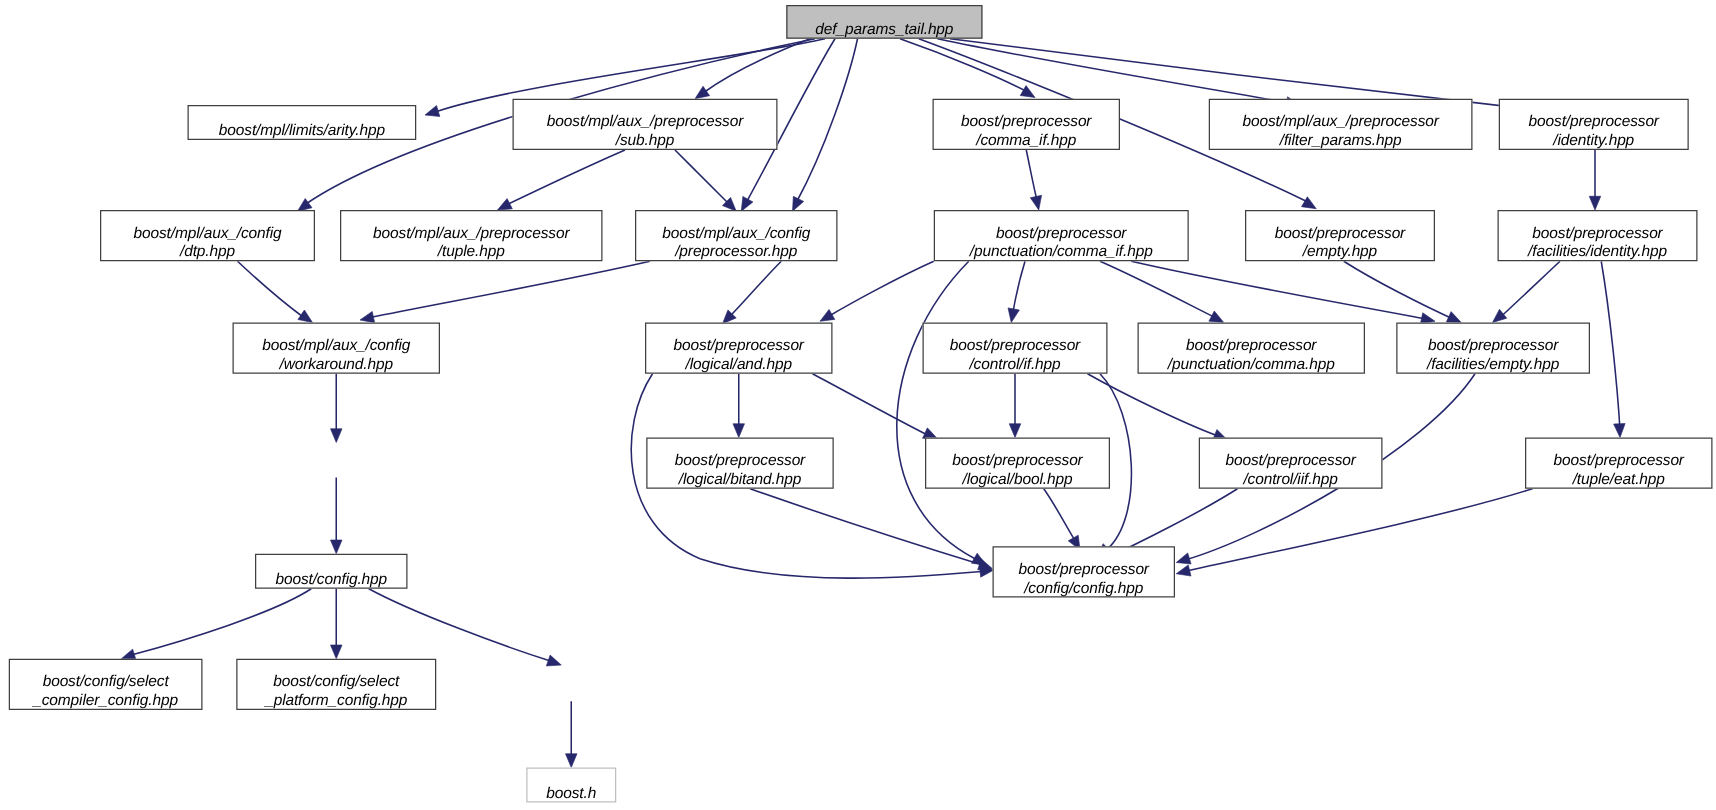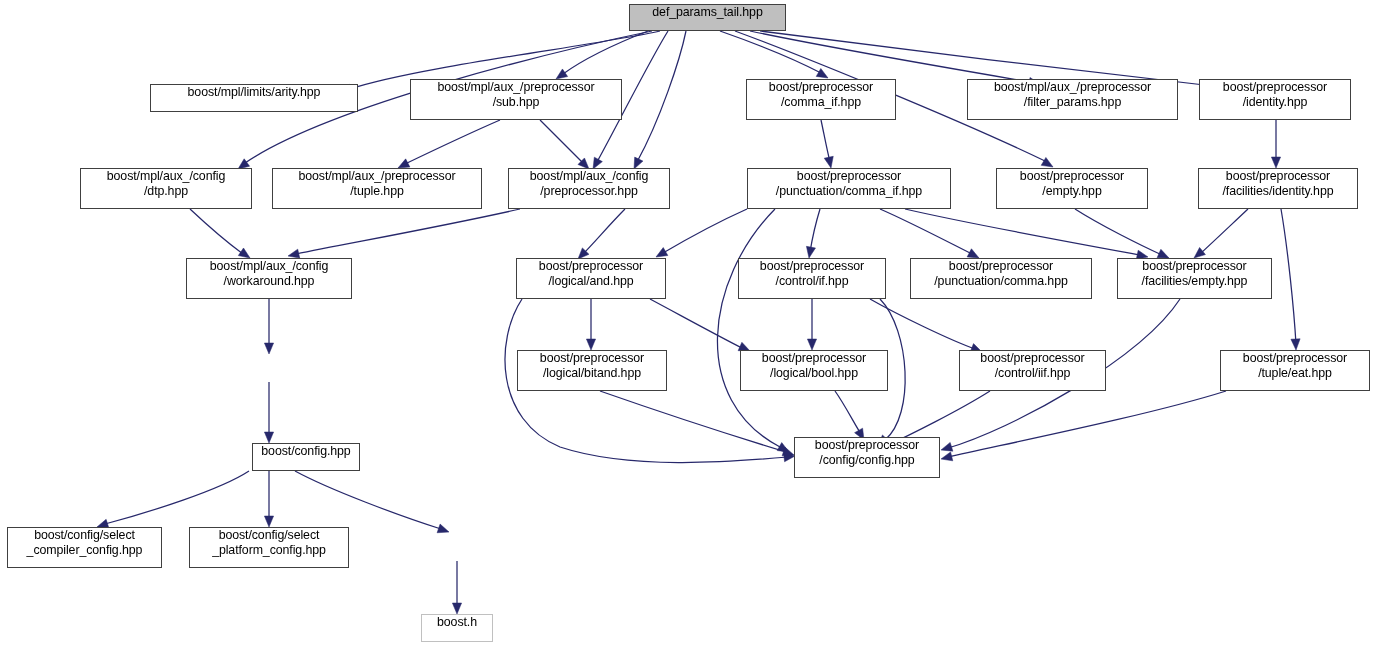--- a/index.html
+++ b/index.html
@@ -20,31 +20,32 @@
     left: 0;
     top: 0;
     width: 1373px;
     height: 648px;
     pointer-events: none;
   }
   .node {
     position: absolute;
     box-sizing: border-box;
     display: flex;
-    align-items: flex-start;
+    align-items: flex-end;
     justify-content: center;
     text-align: center;
     font-size: 12.4px;
     line-height: 14.5px;
     color: #000000;
     background: #ffffff;
     border: 1px solid #404040;
     white-space: pre-line;
     letter-spacing: -0.1px;
     z-index: 3;
+    font-style: italic;
   }
   .node.root {
     background: #bfbfbf;
     border: 1px solid #404040;
   }
   .node.ext {
     border: 1px solid #c0c0c0;
   }
   .node-label {
     display: block;
@@ -218,21 +219,21 @@
       <g>
         <path d="M 1180,299 C 1140,360 1010,430 948,448" fill="none" stroke="#27286b" stroke-width="1.25"></path>
         <polygon points="941,450 950.1717985874216,442.38172521683725 952.8646720527872,451.1787947572882" fill="#27286b" stroke="#27286b" stroke-width="0.5"></polygon>
       </g>
       <g>
         <path d="M 1226,391 C 1150,415 1010,443 948,457" fill="none" stroke="#27286b" stroke-width="1.25"></path>
         <polygon points="941,459 950.5805314819625,451.9025767687755 952.7809474828296,460.8355588813249" fill="#27286b" stroke="#27286b" stroke-width="0.5"></polygon>
       </g>
     </svg>
 <div class="node root" style="left: 629px; top: 4px; width: 157px; height: 27px;"><span class="node-label">def_params_tail.hpp</span></div>
-    <div class="node" style="left: 150px; top: 84px; width: 208px; height: 28px;"><span class="node-label">boost/mpl/limits/arity.hpp</span></div>
+    <div class="node" style="left: 150px; top: 84px; width: 183px; height: 28px;"><span class="node-label">boost/mpl/limits/arity.hpp</span></div>
     <div class="node" style="left: 410px; top: 79px; width: 212px; height: 41px;"><span class="node-label">boost/mpl/aux_/preprocessor
 /sub.hpp</span></div>
     <div class="node" style="left: 746px; top: 79px; width: 150px; height: 41px;"><span class="node-label">boost/preprocessor
 /comma_if.hpp</span></div>
     <div class="node" style="left: 967px; top: 79px; width: 211px; height: 41px;"><span class="node-label">boost/mpl/aux_/preprocessor
 /filter_params.hpp</span></div>
     <div class="node" style="left: 1199px; top: 79px; width: 152px; height: 41px;"><span class="node-label">boost/preprocessor
 /identity.hpp</span></div>
     <div class="node" style="left: 80px; top: 168px; width: 172px; height: 41px;"><span class="node-label">boost/mpl/aux_/config
 /dtp.hpp</span></div>
@@ -259,19 +260,19 @@
     <div class="node" style="left: 517px; top: 350px; width: 150px; height: 41px;"><span class="node-label">boost/preprocessor
 /logical/bitand.hpp</span></div>
     <div class="node" style="left: 740px; top: 350px; width: 148px; height: 41px;"><span class="node-label">boost/preprocessor
 /logical/bool.hpp</span></div>
     <div class="node" style="left: 959px; top: 350px; width: 147px; height: 41px;"><span class="node-label">boost/preprocessor
 /control/iif.hpp</span></div>
     <div class="node" style="left: 1220px; top: 350px; width: 150px; height: 41px;"><span class="node-label">boost/preprocessor
 /tuple/eat.hpp</span></div>
     <div class="node" style="left: 794px; top: 437px; width: 146px; height: 41px;"><span class="node-label">boost/preprocessor
 /config/config.hpp</span></div>
-    <div class="node" style="left: 204px; top: 443px; width: 108px; height: 28px; margin-left: 48px;"><span class="node-label">boost/config.hpp</span></div>
+    <div class="node" style="left: 204px; top: 443px; width: 122px; height: 28px;"><span class="node-label">boost/config.hpp</span></div>
     <div class="node" style="left: 7px; top: 527px; width: 155px; height: 41px;"><span class="node-label">boost/config/select
 _compiler_config.hpp</span></div>
     <div class="node" style="left: 189px; top: 527px; width: 160px; height: 41px;"><span class="node-label">boost/config/select
 _platform_config.hpp</span></div>
     <div class="node ext" style="left: 421px; top: 614px; width: 72px; height: 28px;"><span class="node-label">boost.h</span></div>
   </div>
 
 </body></html>

